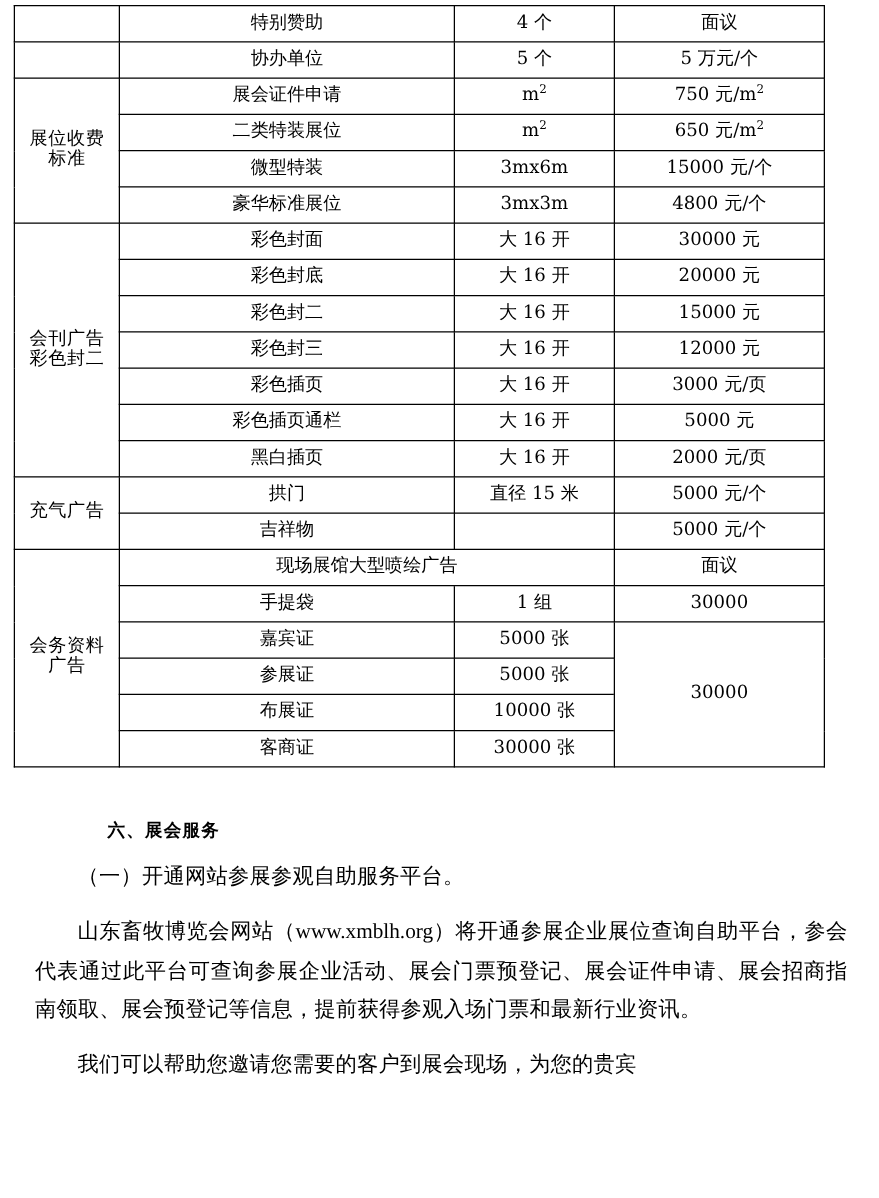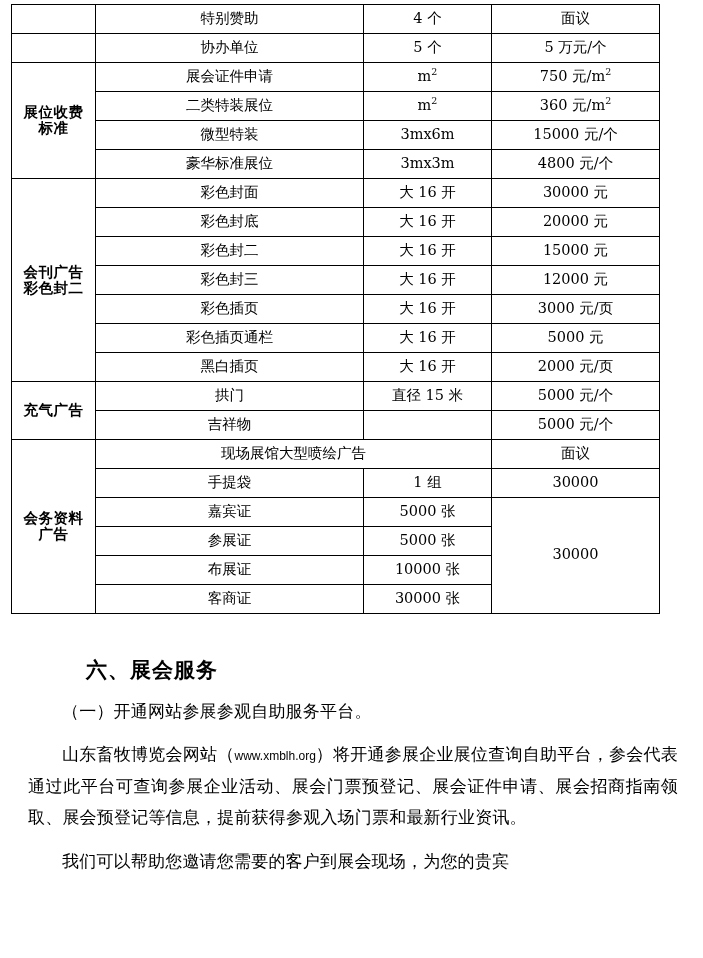--- a/index.html
+++ b/index.html
@@ -40,52 +40,51 @@
     height: 17px;
   }
   .col-cat { width: 84px; }
   .col-item { width: 268px; }
   .col-spec { width: 128px; }
   .col-price { width: 168px; }
 
   .cat-cell {
     font-size: 14.5px;
     letter-spacing: 0.5px;
-    font-weight: bold;
   }
   .cat-cell .l2 { display: block; }
 
   .sup {
     font-size: 9.5px;
     vertical-align: super;
     line-height: 0;
   }
 
   .section-title {
     font-family: "DejaVu Sans", "Liberation Sans", sans-serif;
     font-weight: bold;
-    font-size: 21px;
+    font-size: 14px;
     margin: 42px 0 0 86px;
     letter-spacing: 1px;
   }
   p.body-text {
     font-size: 17px;
     line-height: 1.85;
     margin: 12px 0 0 28px;
     width: 650px;
     text-align: justify;
     text-justify: inter-ideograph;
     letter-spacing: 0.2px;
   }
   p.indent2 {
     text-indent: 2em;
   }
   .mono-url {
-    font-family: Liberation Sans, sans-serif;
-    font-size: 12px;
+    font-family: Liberation Serif, serif;
+    font-size: 17px;
     letter-spacing: 0;
   }
 </style>
 </head>
 <body>
 
 <div class="page">
 
   <table class="fee-table">
     <colgroup>
@@ -113,21 +112,21 @@
           <span class="l2">展位收费</span>
           <span class="l2">标准</span>
         </td>
         <td>展会证件申请</td>
         <td><span>m</span><span class="sup">2</span></td>
         <td><span>750 元/m</span><span class="sup">2</span></td>
       </tr>
       <tr>
         <td>二类特装展位</td>
         <td><span>m</span><span class="sup">2</span></td>
-        <td><span>360 元/m</span><span class="sup">2</span></td>
+        <td><span>650 元/m</span><span class="sup">2</span></td>
       </tr>
       <tr>
         <td>微型特装</td>
         <td>3mx6m</td>
         <td>15000 元/个</td>
       </tr>
       <tr>
         <td>豪华标准展位</td>
         <td>3mx3m</td>
         <td>4800 元/个</td>

